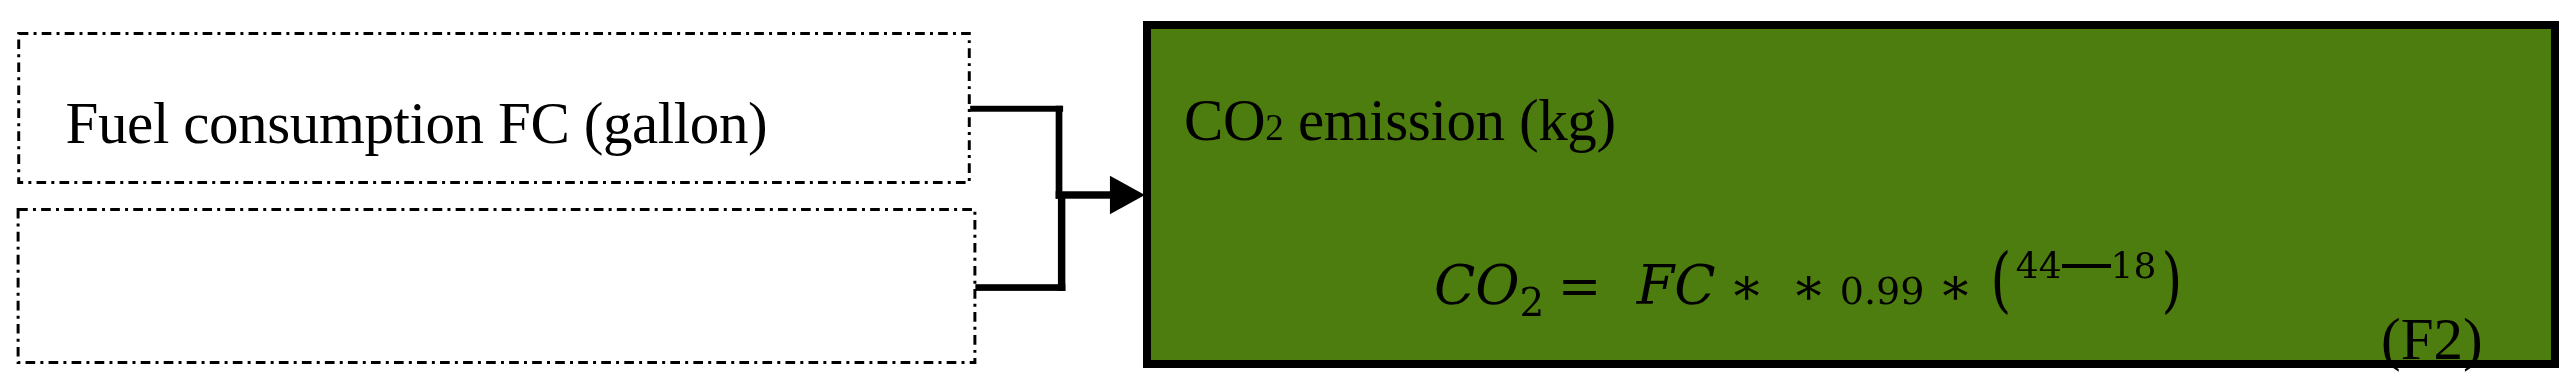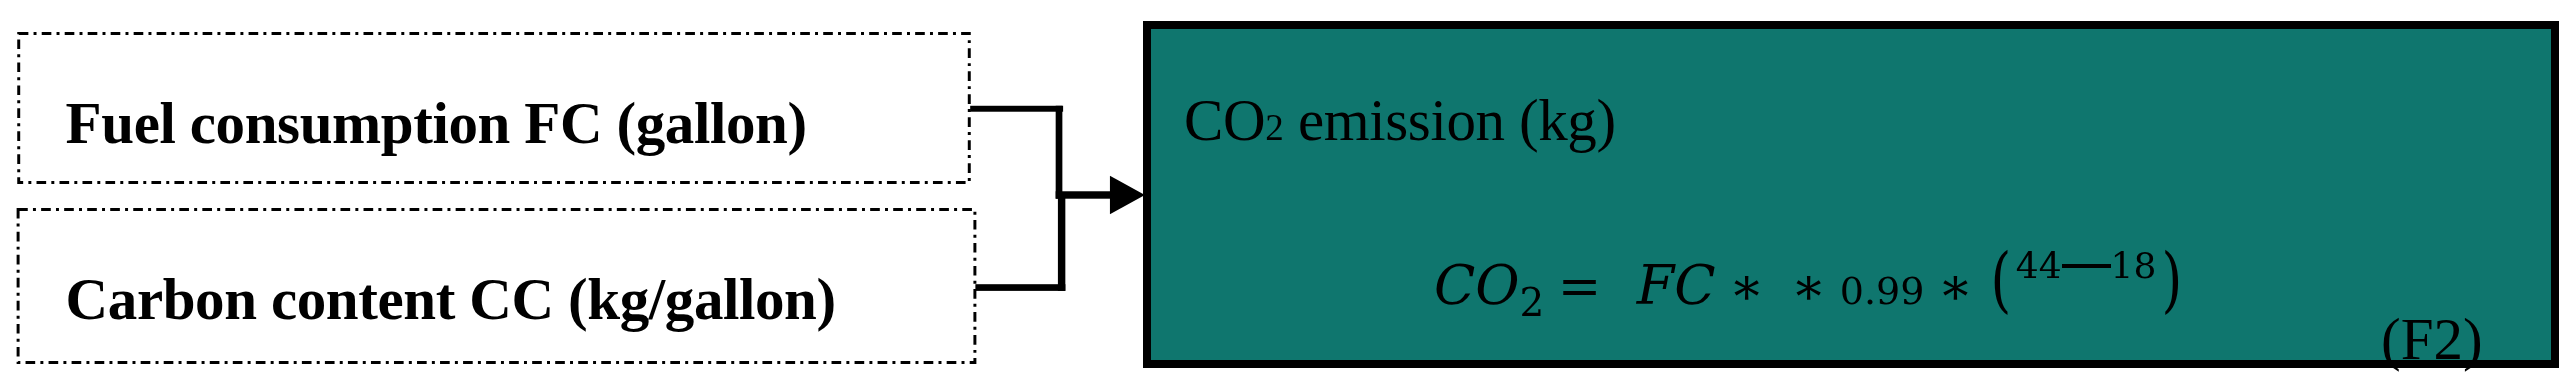--- a/index.html
+++ b/index.html
@@ -13,21 +13,20 @@
       position: relative;
       overflow: hidden;
       font-family: "Liberation Serif", "DejaVu Serif", serif;
       color: #000;
     }
 
     
     .input-box {
       position: absolute;
       box-sizing: border-box;
-      font-weight: bold;
     }
     .input-box svg.frame {
       position: absolute;
       left: 0; top: 0;
       overflow: visible;
     }
     .input-label {
       position: absolute;
       font-size: 59px;
       line-height: 1;
@@ -46,21 +45,21 @@
 
     
     .output-box {
       position: absolute;
       left: 1143px;
       top: 21px;
       width: 1416px;
       height: 347px;
       box-sizing: border-box;
       border: 8.2px solid #000;
-      background: #0f766e;
+      background: #4d7c0f;
     }
     .output-title {
       position: absolute;
       left: 33px;
       top: 62px;
       font-size: 59px;
       line-height: 1;
       white-space: nowrap;
       letter-spacing: -0.4px;
     }
@@ -151,21 +150,20 @@
   <svg class="frame" width="956" height="152" viewBox="0 0 1286 205">
     <rect x="2" y="2" width="1282" height="201" fill="none" stroke="#000" stroke-width="4" stroke-dasharray="13 7 4 7"></rect>
   </svg>
   <span class="input-label" style="left:50px; top:62px;">Fuel consumption FC (gallon)</span>
 </div>
 
 <div class="input-box" style="left:15.6px; top:208px; width:961px; height:156px;">
   <svg class="frame" width="961" height="156" viewBox="0 0 1292 210">
     <rect x="2" y="2" width="1288" height="206" fill="none" stroke="#000" stroke-width="4" stroke-dasharray="13 7 4 7"></rect>
   </svg>
-  <span class="input-label" style="left:50px; top:62px;">Carbon content CC (kg/gallon)</span>
 </div>
 
 <svg class="connector" width="2576" height="387" viewBox="0 0 3465 520">
   <g fill="#000">
 
     <rect x="1305" y="142" width="125" height="8"></rect>
 
     <rect x="1420" y="142" width="9" height="125"></rect>
 
     <rect x="1312" y="382" width="121" height="9"></rect>

